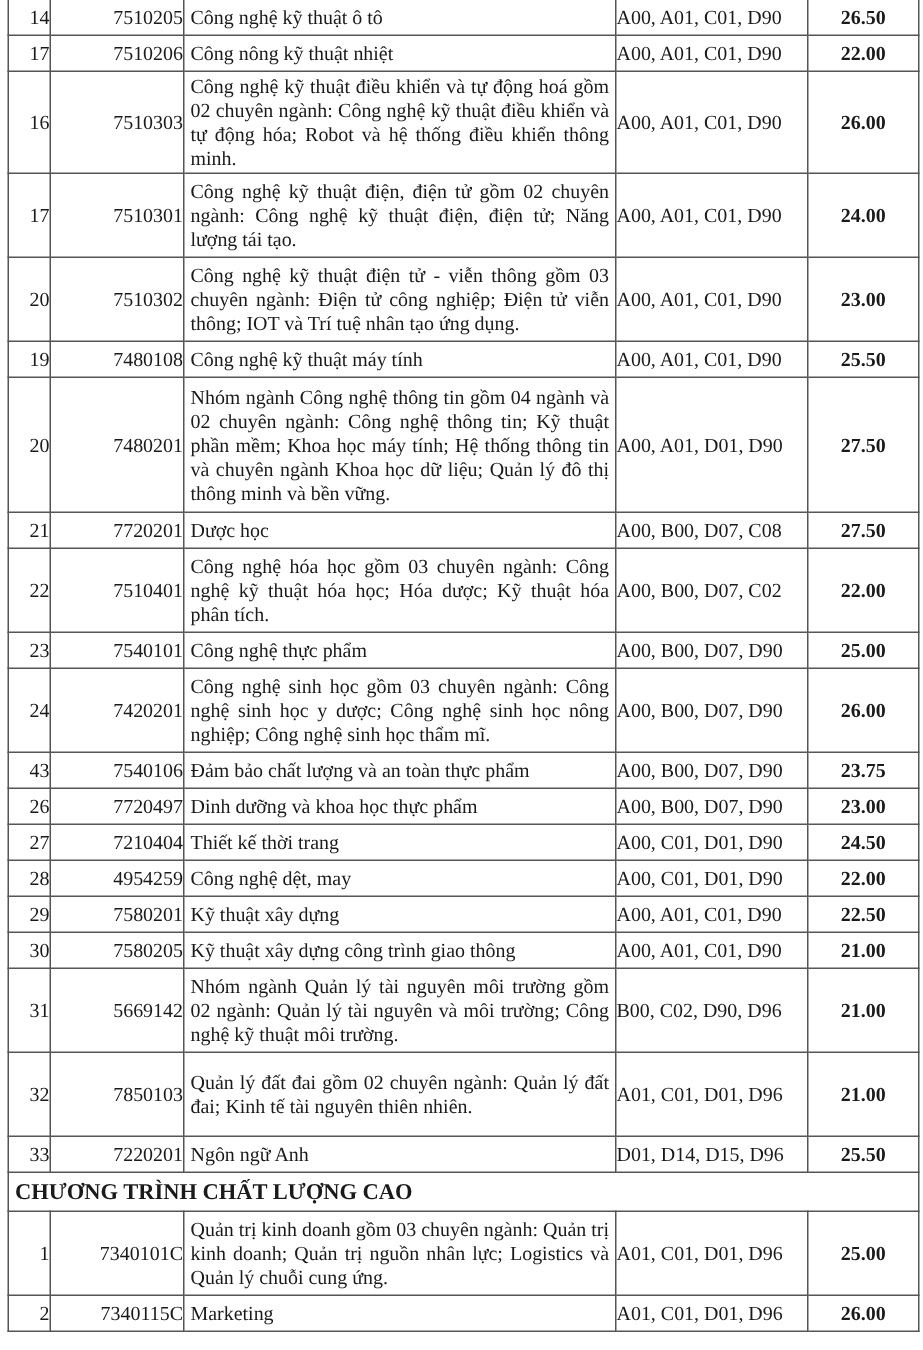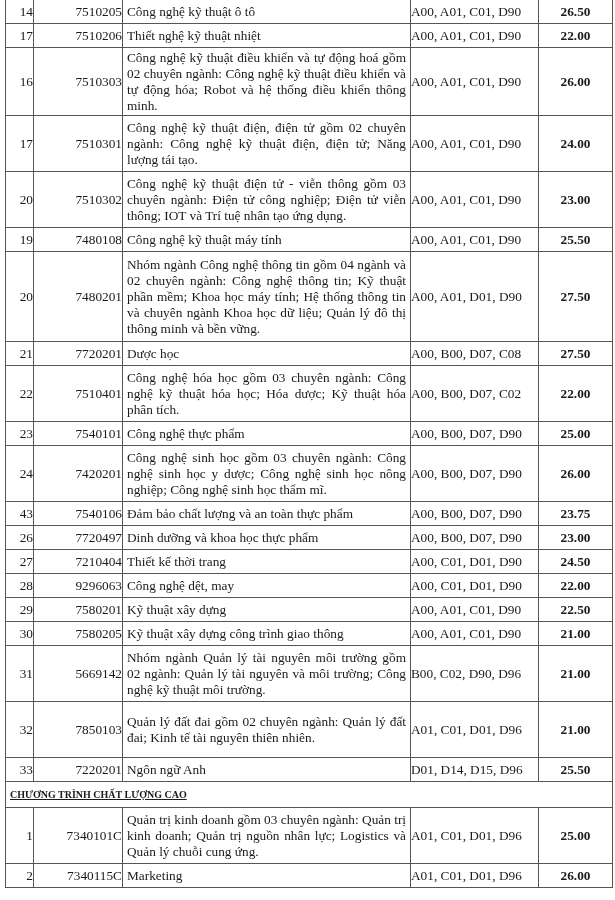--- a/index.html
+++ b/index.html
@@ -4,21 +4,21 @@
 <style>
   html, body { margin: 0; padding: 0; background: #ffffff; }
   body { width: 615px; height: 900px; overflow: hidden; font-family: "Liberation Serif", serif; color: #1a1a1a; }
   table { border-collapse: collapse; position: absolute; left: 5px; top: -1px; width: 607px; table-layout: fixed; }
   td { border: 1px solid #555; font-size: 13.3px; line-height: 16px; padding: 0 6px; vertical-align: middle; }
   td.stt { text-align: right; padding: 0; }
   td.code { text-align: right; padding: 0; }
   td.name { text-align: justify; padding: 1px 4px; }
   td.combo { text-align: left; padding: 0; }
   td.score { text-align: center; font-weight: bold; padding: 0; }
-  tr.section td { font-weight: bold; height: 25px; padding-left: 4px; font-size: 10px; text-decoration: underline; }
+  tr.section td { font-weight: bold; height: 25px; padding-left: 4px; font-size: 15px; }
 </style>
 </head>
 <body>
 
 <table>
   <colgroup>
     <col style="width:28px">
     <col style="width:89px">
     <col style="width:288px">
     <col style="width:128px">
@@ -28,21 +28,21 @@
       <tr style="height: 24px;">
         <td class="stt">14</td>
         <td class="code">7510205</td>
         <td class="name">Công nghệ kỹ thuật ô tô</td>
         <td class="combo">A00, A01, C01, D90</td>
         <td class="score">26.50</td>
       </tr>
       <tr style="height: 24px;">
         <td class="stt">17</td>
         <td class="code">7510206</td>
-        <td class="name">Thiết nghệ kỹ thuật nhiệt</td>
+        <td class="name">Công nông kỹ thuật nhiệt</td>
         <td class="combo">A00, A01, C01, D90</td>
         <td class="score">22.00</td>
       </tr>
       <tr style="height: 68px;">
         <td class="stt">16</td>
         <td class="code">7510303</td>
         <td class="name">Công nghệ kỹ thuật điều khiển và tự động hoá gồm 02 chuyên ngành: Công nghệ kỹ thuật điều khiển và tự động hóa; Robot và hệ thống điều khiển thông minh.</td>
         <td class="combo">A00, A01, C01, D90</td>
         <td class="score">26.00</td>
       </tr>
@@ -118,21 +118,21 @@
       </tr>
       <tr style="height: 24px;">
         <td class="stt">27</td>
         <td class="code">7210404</td>
         <td class="name">Thiết kế thời trang</td>
         <td class="combo">A00, C01, D01, D90</td>
         <td class="score">24.50</td>
       </tr>
       <tr style="height: 24px;">
         <td class="stt">28</td>
-        <td class="code">9296063</td>
+        <td class="code">4954259</td>
         <td class="name">Công nghệ dệt, may</td>
         <td class="combo">A00, C01, D01, D90</td>
         <td class="score">22.00</td>
       </tr>
       <tr style="height: 24px;">
         <td class="stt">29</td>
         <td class="code">7580201</td>
         <td class="name">Kỹ thuật xây dựng</td>
         <td class="combo">A00, A01, C01, D90</td>
         <td class="score">22.50</td>

